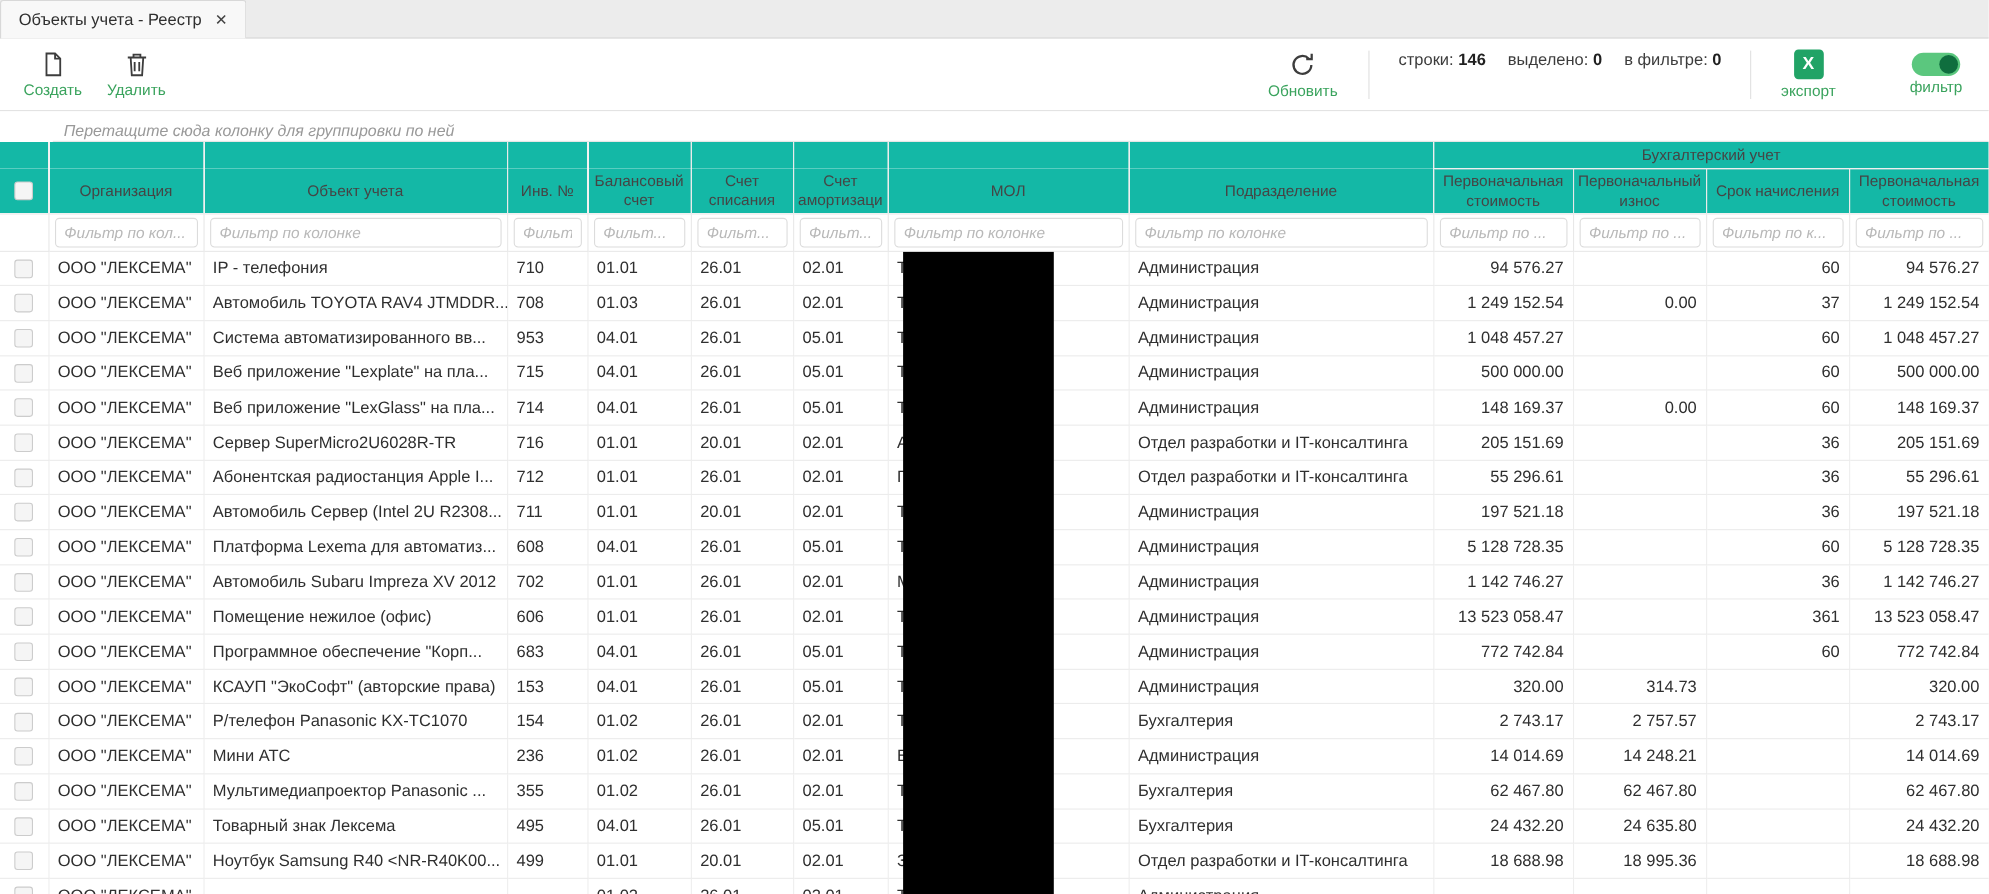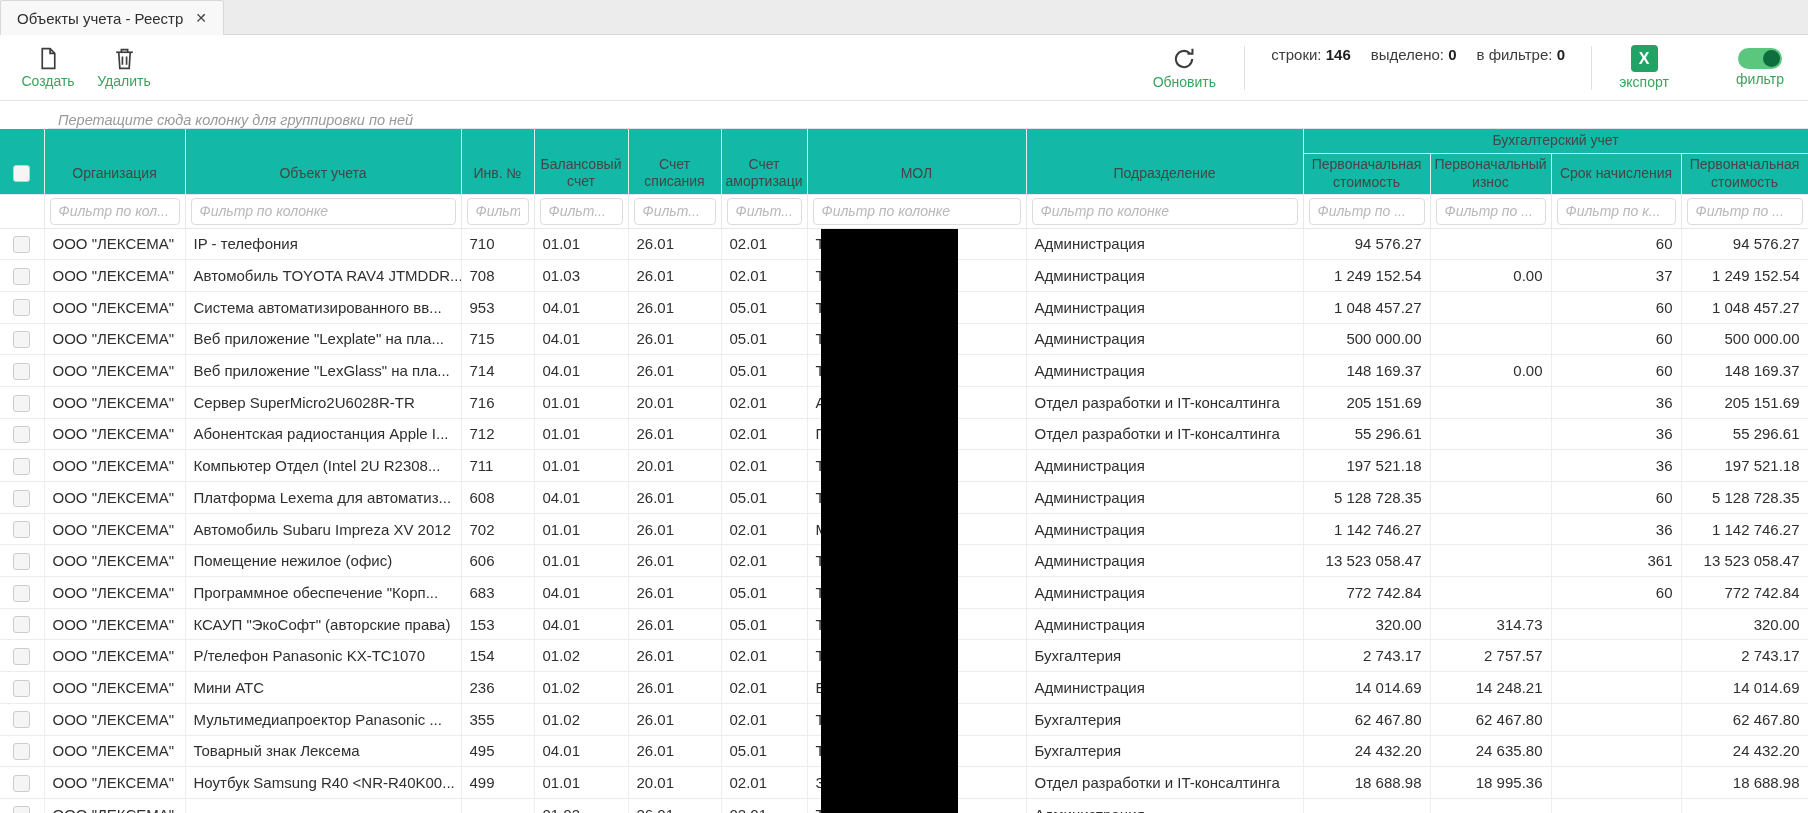--- a/index.html
+++ b/index.html
@@ -308,21 +308,21 @@
           <td>Па</td>
           <td>Отдел разработки и IT-консалтинга</td>
           <td class="num">55 296.61</td>
           <td class="num"></td>
           <td class="num">36</td>
           <td class="num">55 296.61</td>
         </tr>
         <tr>
           <td class="chk-col"><span class="checkbox"></span></td>
           <td>ООО "ЛЕКСЕМА"</td>
-          <td>Компьютер Отдел (Intel 2U R2308...</td>
+          <td>Автомобиль Сервер (Intel 2U R2308...</td>
           <td>711</td>
           <td>01.01</td>
           <td>20.01</td>
           <td>02.01</td>
           <td>Ти</td>
           <td>Администрация</td>
           <td class="num">197 521.18</td>
           <td class="num"></td>
           <td class="num">36</td>
           <td class="num">197 521.18</td>

